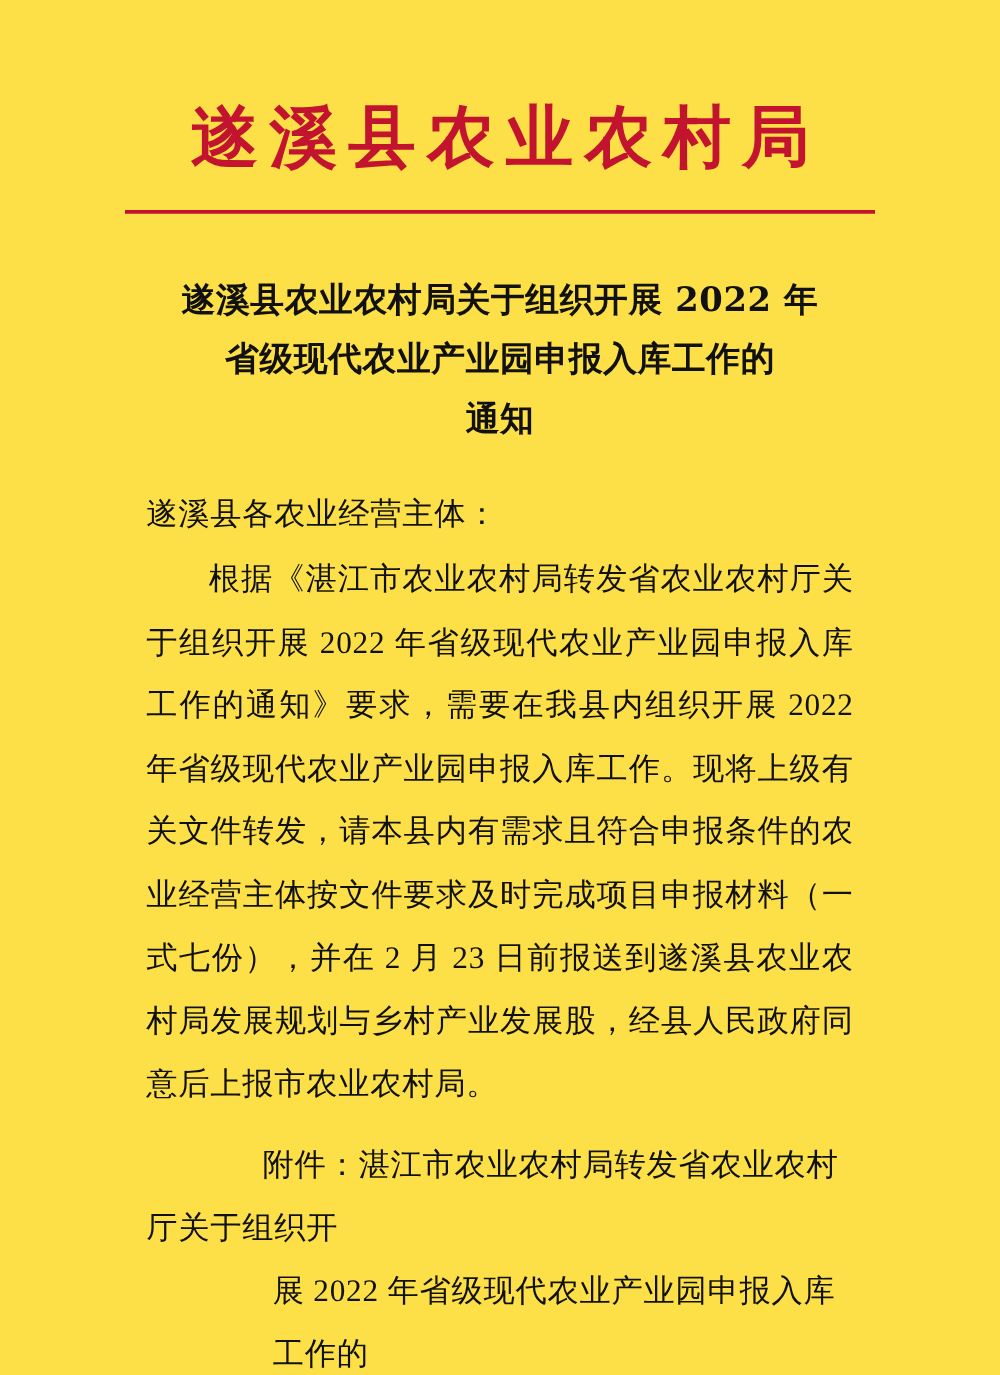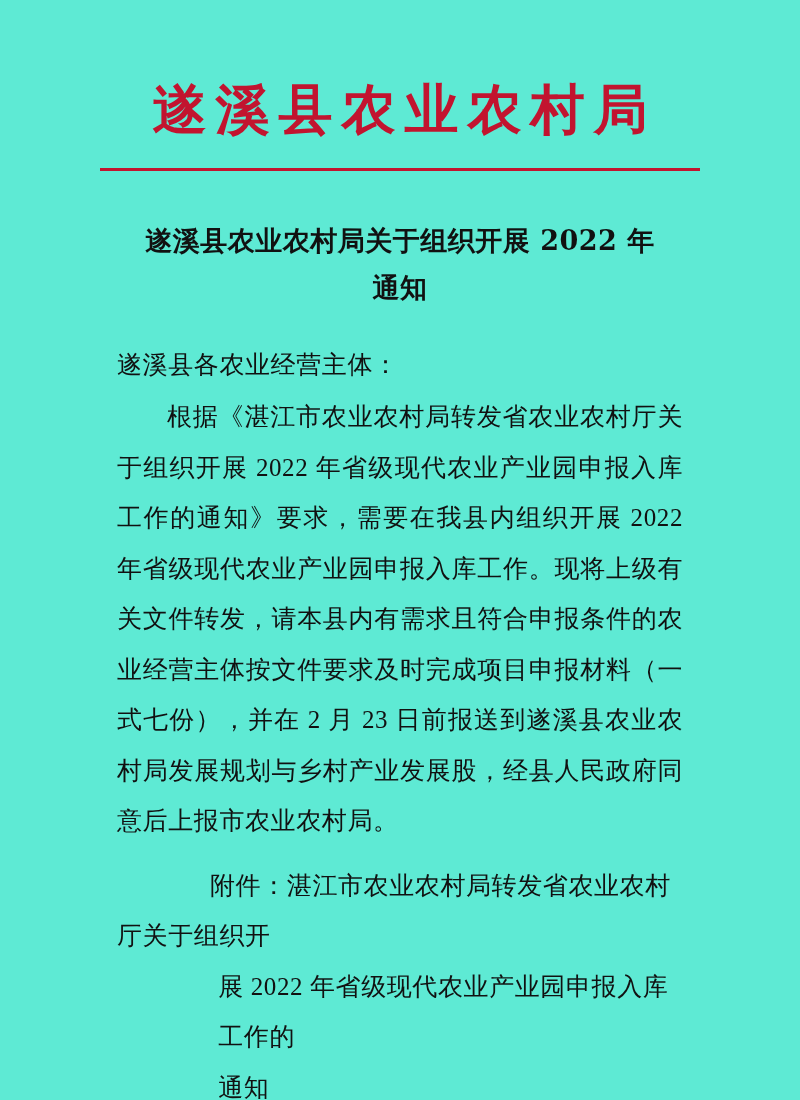--- a/index.html
+++ b/index.html
@@ -12,21 +12,21 @@
     height: 1100px;
     position: relative;
     font-family: "DejaVu Serif", "Liberation Serif", serif;
     color: #1a1a1a;
     overflow: hidden;
   }
 
   .page {
     position: absolute;
     inset: 0;
-    background: #5eead4;
+    background: #fde047;
   }
 
   
   .letterhead {
     margin: 0 auto;
     padding-top: 78px;
     width: 600px;
     text-align: center;
   }
   .letterhead-title {
@@ -147,20 +147,21 @@
 
 <div class="page">
 
   <div class="letterhead">
     <div class="letterhead-title">遂溪县农业农村局</div>
     <div class="letterhead-rule"></div>
   </div>
 
   <div class="doc-title">
     <div>遂溪县农业农村局关于组织开展 2022 年</div>
+    <div>省级现代农业产业园申报入库工作的</div>
     <div>通知</div>
   </div>
 
   <div class="body-wrap">
     <p class="salutation">遂溪县各农业经营主体：</p>
     <p class="para">根据《湛江市农业农村局转发省农业农村厅关于组织开展 2022 年省级现代农业产业园申报入库工作的通知》要求，需要在我县内组织开展 2022 年省级现代农业产业园申报入库工作。现将上级有关文件转发，请本县内有需求且符合申报条件的农业经营主体按文件要求及时完成项目申报材料（一式七份），并在 2 月 23 日前报送到遂溪县农业农村局发展规划与乡村产业发展股，经县人民政府同意后上报市农业农村局。</p>
 
     <div class="attach">
       <span class="attach-first">附件：</span><span>湛江市农业农村局转发省农业农村厅关于组织开</span>
       <span class="attach-line">展 2022 年省级现代农业产业园申报入库工作的</span>

